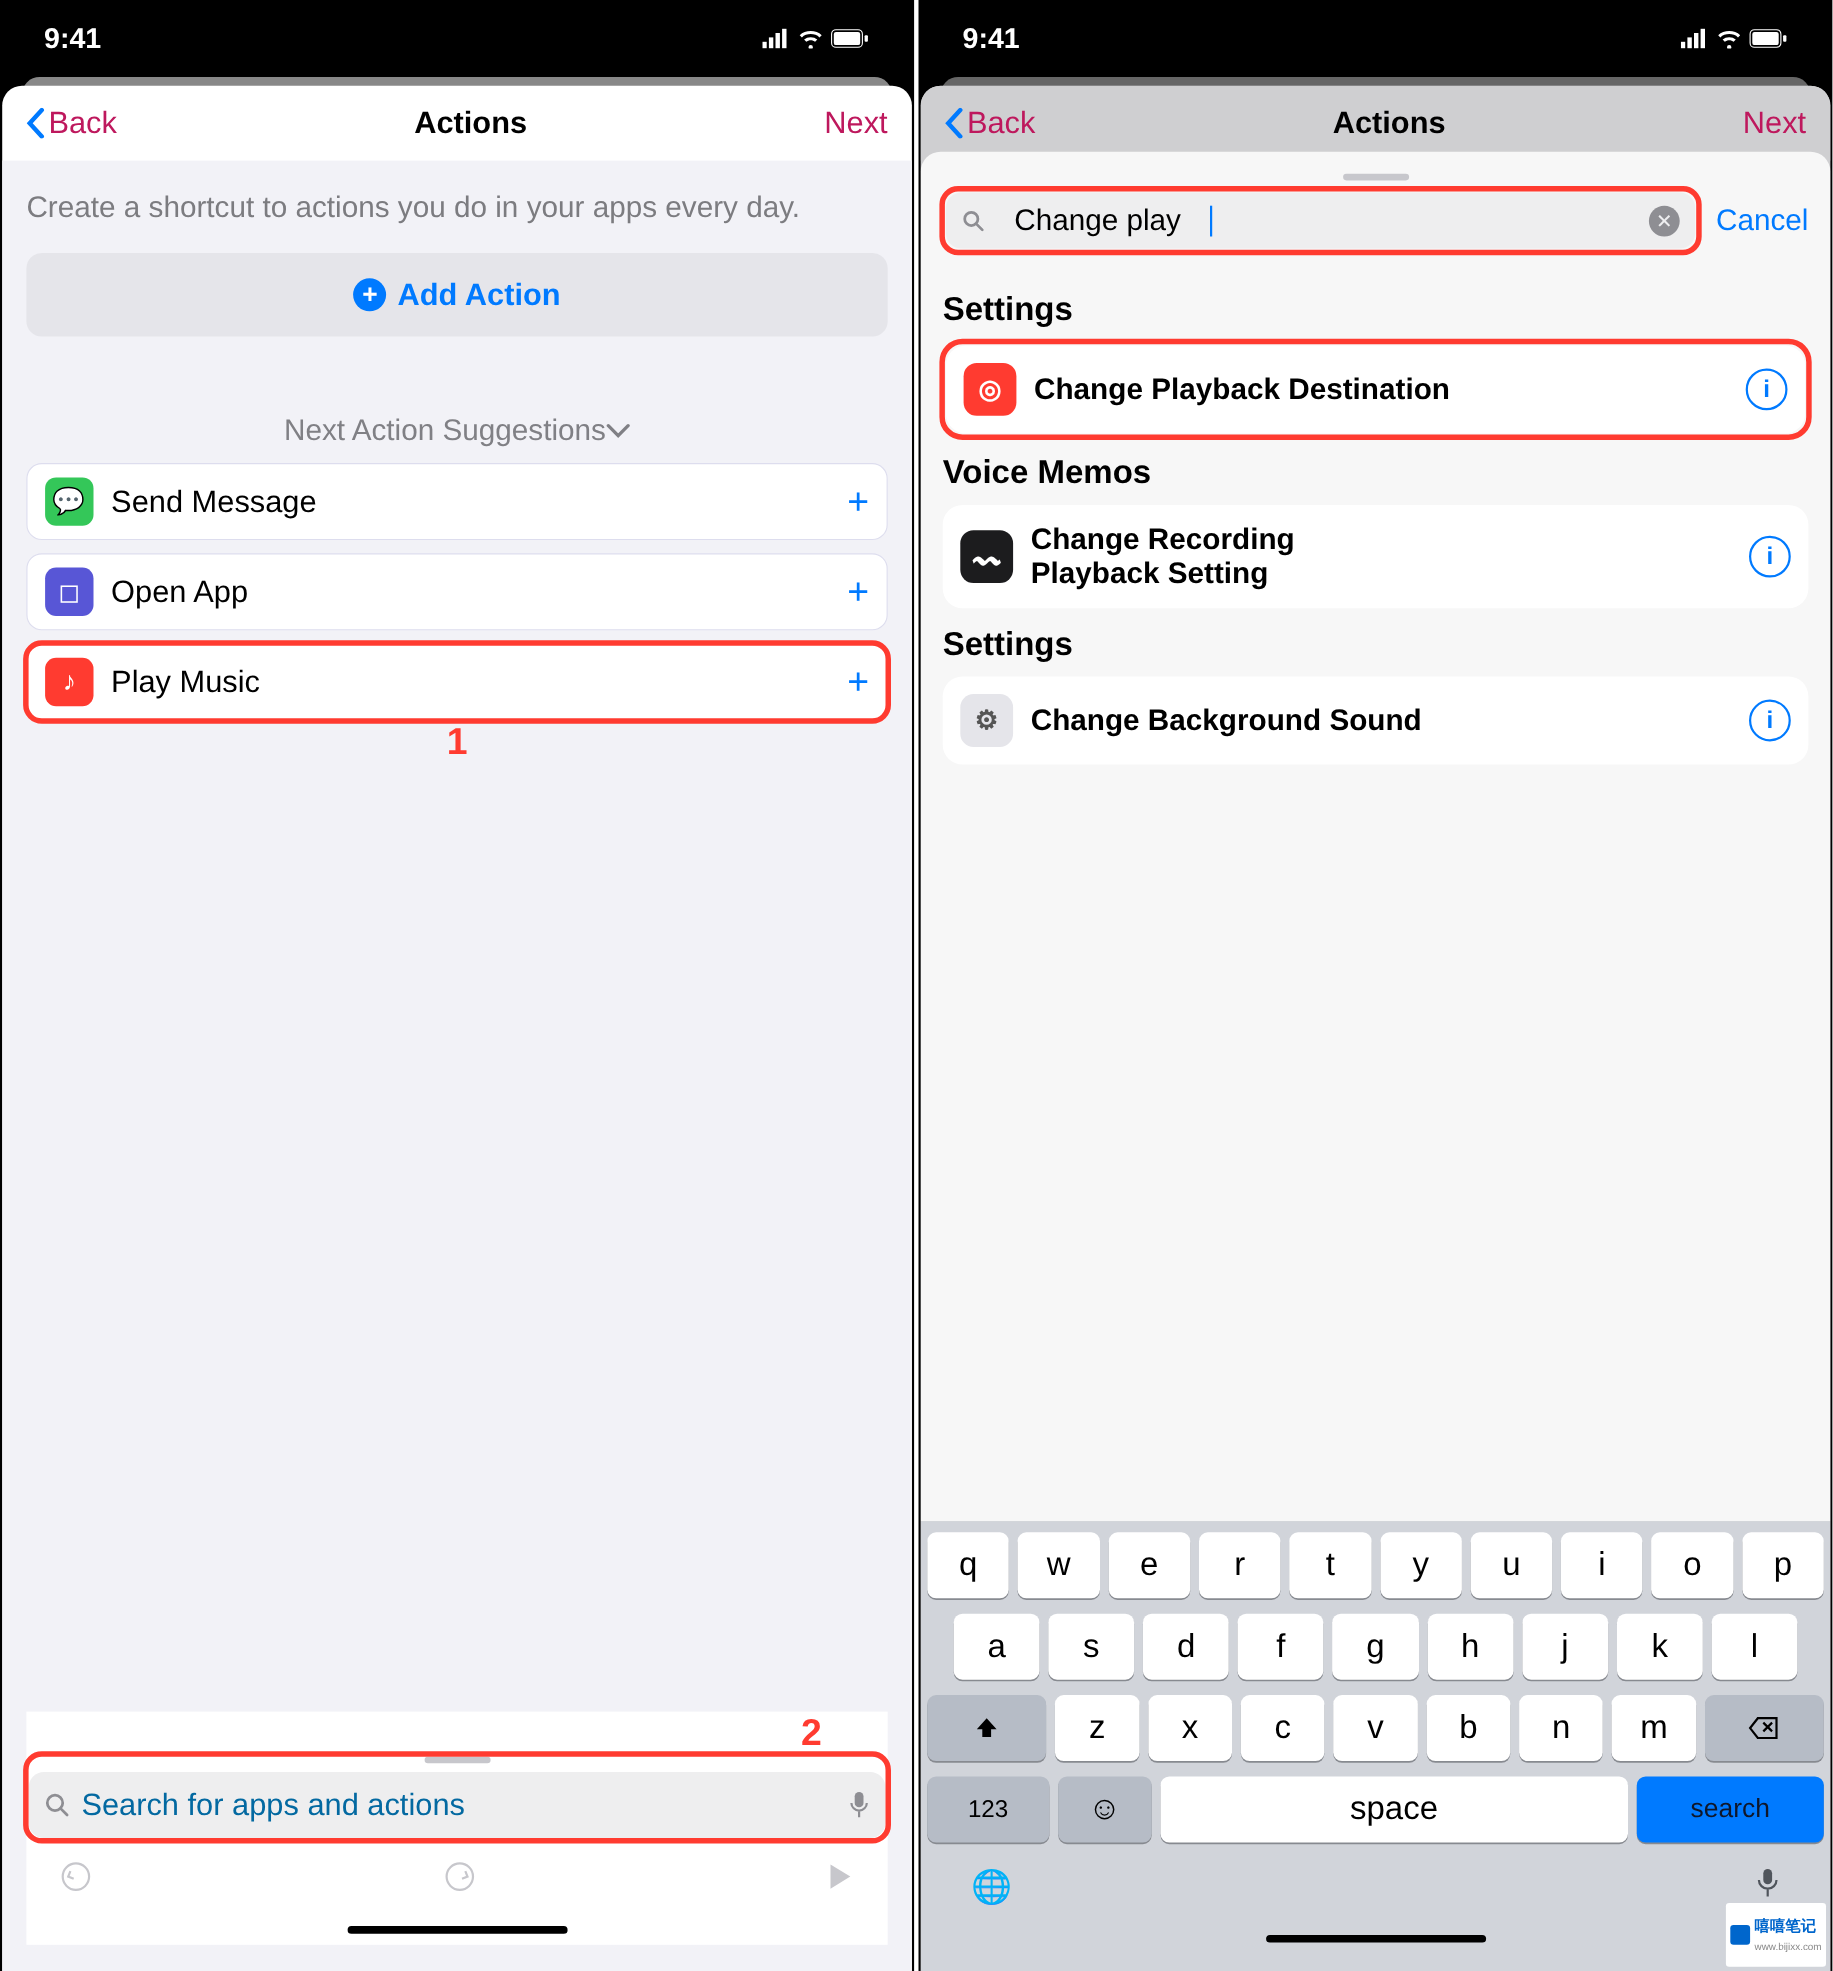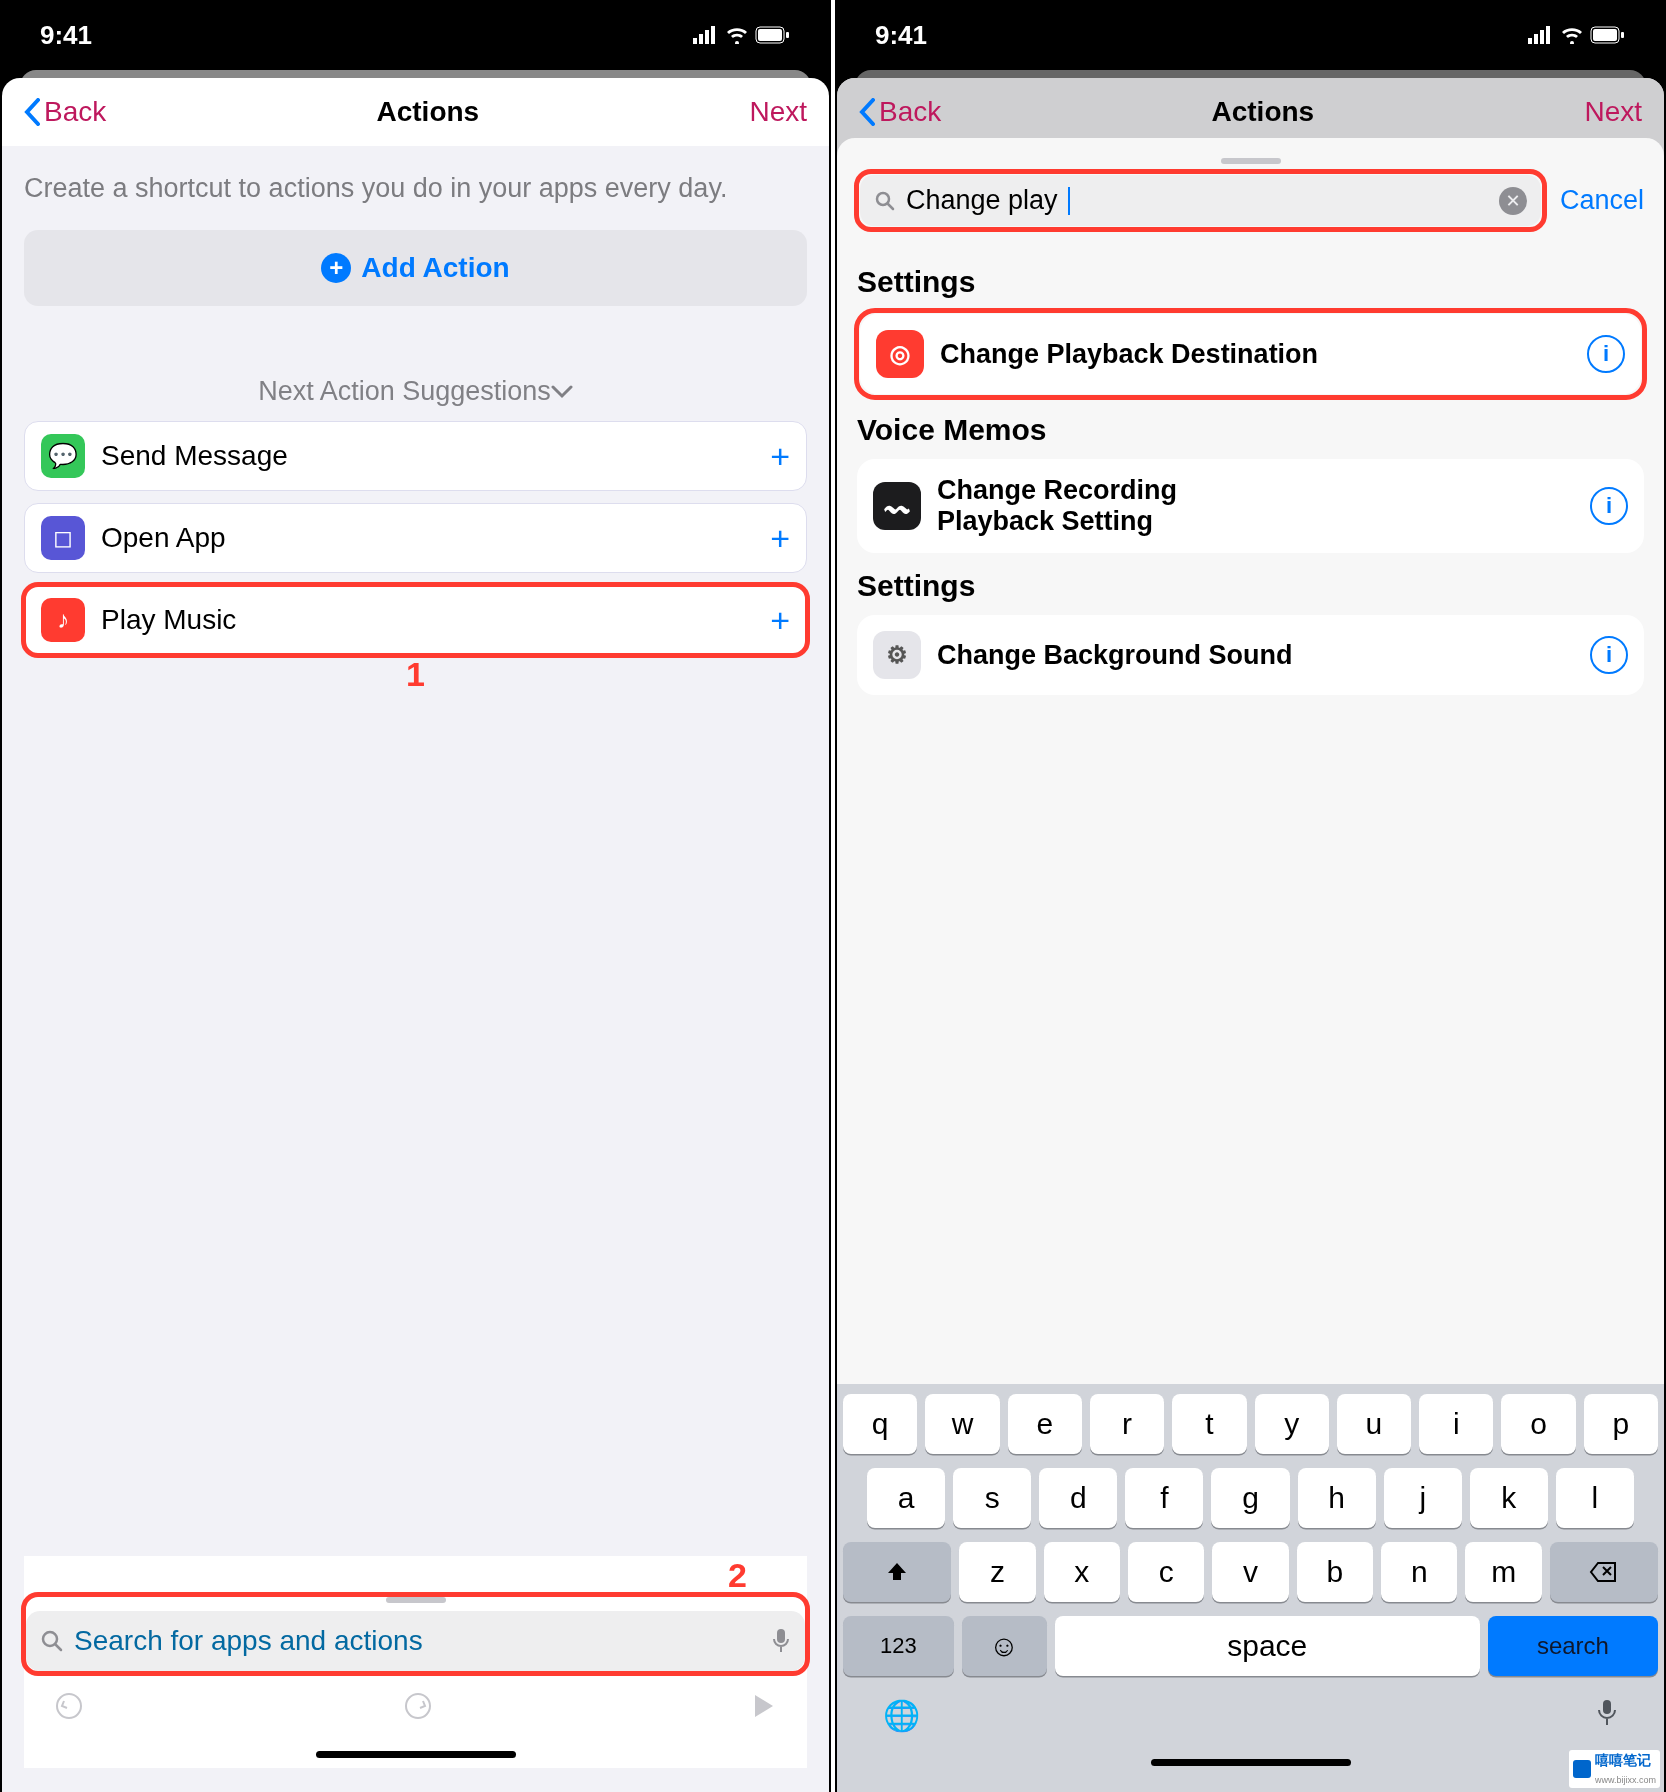--- a/index.html
+++ b/index.html
@@ -19,41 +19,41 @@
 .plusC{width:30px;height:30px;background:#007aff;border-radius:50%;color:#fff;display:flex;align-items:center;justify-content:center;font-size:24px;font-weight:700}
 .sect{margin-top:70px}
 .shead{display:flex;justify-content:center;align-items:center;color:#808085;font-size:27px;margin-bottom:14px}
 .row{background:#fff;border:1px solid #dde;border-radius:14px;padding:12px 16px;display:flex;align-items:center;gap:16px;margin-bottom:12px;font-size:28px}
 .row .plus{color:#007aff;font-size:34px;font-weight:300}
 .ic{width:44px;height:44px;border-radius:10px;display:flex;align-items:center;justify-content:center;color:#fff;font-size:24px}
 .hl{outline:5px solid #ff3b30;outline-offset:-2px;border-radius:14px}
 .callout{color:#ff3b30;font-size:34px;font-weight:700;text-align:center}
 .sbar{margin-top:auto;background:#fff;padding:14px 18px 0}
 .sfield{background:#eeeeef;border-radius:14px;padding:14px;display:flex;align-items:center;gap:10px;color:#0369a1;font-size:28px}
-.sfield2{background:#eeeeef;border-radius:14px;padding:10px 14px;display:flex;align-items:center;gap:10px;font-size:27px;flex:1}
+.sfield2{background:#eeeeef;border-radius:14px;padding:10px 14px;display:flex;align-items:center;gap:26px;font-size:27px;flex:1}
 .cursor{display:inline-block;width:2px;height:28px;background:#007aff;vertical-align:middle}
 .urow{display:flex;justify-content:space-between;padding:18px 30px;color:#c7c7cc}
 .gray .nav,.gray{background:#cfcfd1}
 .sheet2{background:#f7f7f7;flex:1;border-radius:18px 18px 0 0;margin-top:-8px;padding:20px;display:flex;flex-direction:column}
 .srow{display:flex;gap:16px;align-items:center;margin-bottom:20px}
 .cat{font-size:30px;font-weight:700;margin:16px 0 12px}
 .res{background:#fff;border-radius:18px;padding:16px;display:flex;align-items:center;gap:16px;font-size:27px;font-weight:600}
 .res .ic{width:48px;height:48px;border-radius:12px}
 .info{width:34px;height:34px;border:2.5px solid #007aff;border-radius:50%;color:#007aff;display:flex;align-items:center;justify-content:center;font-size:22px;font-weight:700;margin-left:auto}
 .kb{background:#d1d4da;padding:10px 6px 16px;display:flex;flex-direction:column;gap:14px}
 .krow{display:flex;gap:8px;justify-content:center}
 .key{background:#fff;border-radius:8px;box-shadow:0 1.5px 0 #878a90;height:60px;flex:1;display:flex;align-items:center;justify-content:center;font-size:30px}
 .key.d{background:#b6bcc6}
 .key.sp{flex:5}
 .key.sr{background:#007aff;color:#0f172a;flex:2;font-size:24px}
 .brow{display:flex;justify-content:space-between;padding:8px 40px 0;color:#50555c;font-size:30px}
 .clear{width:28px;height:28px;background:#8e8e93;border-radius:50%;color:#eeeef0;display:flex;align-items:center;justify-content:center;font-size:18px;margin-left:auto}
 .handle{width:60px;height:6px;background:#c7c7cc;border-radius:3px;margin:0 auto 8px}
 .hind{width:200px;height:7px;background:#000;border-radius:4px;margin:12px auto 10px}
-.wm{position:absolute;bottom:4px;right:6px;font-size:14px;color:#0066cc;background:#fff;padding:2px 4px;border-radius:3px;display:flex;align-items:center;gap:4px}
+.wm{position:absolute;bottom:4px;right:6px;font-size:14px;color:#0066cc;background:#fff;padding:12px 4px;border-radius:3px;display:flex;align-items:center;gap:4px}
 </style>
 </head>
 <body>
 
 <div class="wrap">
 <div class="phone">
  <div class="status">
   <span class="time">9:41</span>
   <div class="icons">
    <svg width="26" height="18">

